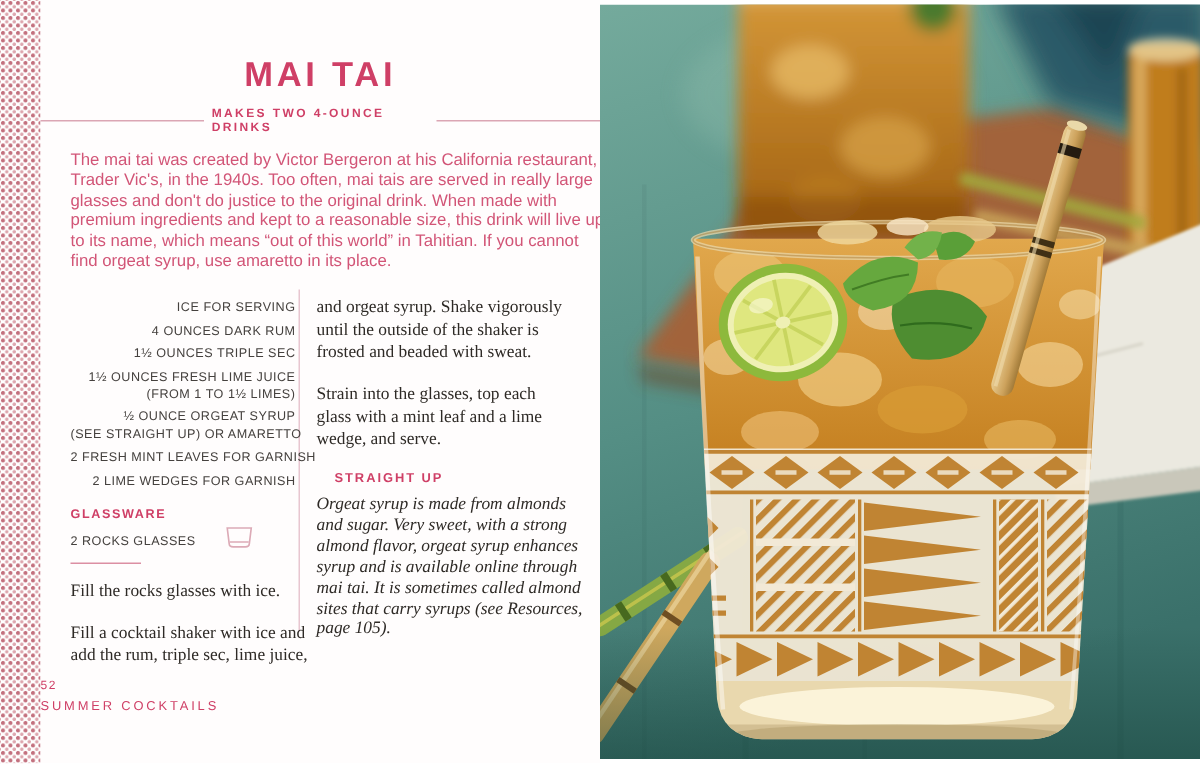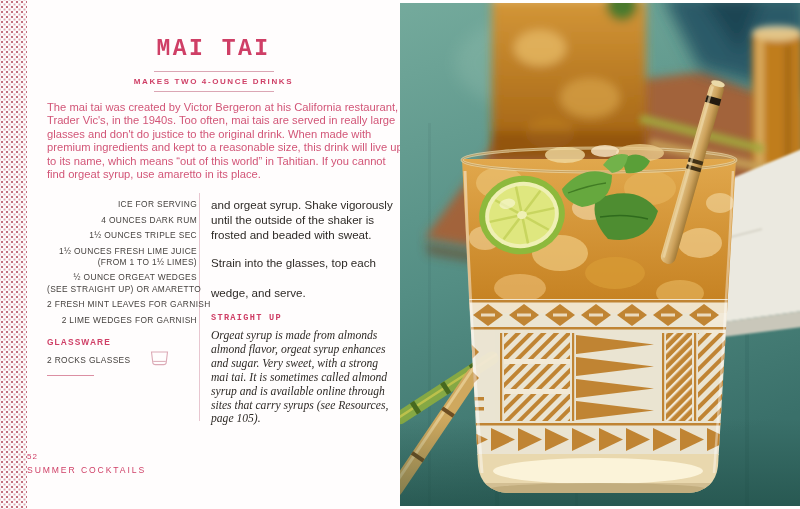--- a/index.html
+++ b/index.html
@@ -6,41 +6,41 @@
   .canvas{position:relative;width:800px;height:509px;background:#ffffff;overflow:hidden;
           font-family:"Liberation Sans",sans-serif;}
   
   .dots{position:absolute;left:0;top:0;width:27px;height:509px;
         background-image:radial-gradient(circle at 2px 2px,#c3707e 1.1px,rgba(0,0,0,0) 1.6px),
                          radial-gradient(circle at 2px 2px,#dda6ae .9px,rgba(0,0,0,0) 1.4px);
         background-size:5px 5px,5px 5px;background-position:0 0,2.5px 2.5px;}
   
   .page{position:absolute;left:27px;top:0;width:373px;height:509px;background:#fffdfd;}
   .title{position:absolute;top:36px;left:0;width:100%;text-align:center;
-         font-family:Liberation Mono, monospace;font-weight:bold;font-size:23px;
+         font-family:Liberation Sans, sans-serif;font-weight:bold;font-size:23px;
          letter-spacing:2.5px;color:#cf3f66;}
-  .yield{position:absolute;top:71px;left:0;width:100%;display:flex;flex-direction:column;
+  .yield{position:absolute;top:71px;left:0;width:100%;display:flex;
          align-items:center;gap:5px;}
   .yield .rule{width:120px;height:1px;background:#dba6b4;}
   .yield .txt{font-size:8px;font-weight:bold;letter-spacing:1.6px;color:#cf3f66;}
   .intro{position:absolute;top:101px;left:20px;width:348px;font-size:11.2px;
          line-height:13.4px;color:#d25577;}
   .col1{position:absolute;left:20px;top:199px;width:150px;}
   .col2{position:absolute;left:184px;top:197px;width:172px;}
   .divider{position:absolute;left:172px;top:193px;width:1px;height:228px;background:#e8c6d0;}
   .ing-item{margin-bottom:4.5px;font-size:8.4px;letter-spacing:.35px;color:#45413e;
             line-height:1.32;text-align:right;}
   .gl-label{margin-top:11px;font-size:8.4px;font-weight:bold;letter-spacing:1.1px;
             color:#cf3f66;margin-bottom:4px;}
   .gl-row{display:flex;align-items:flex-end;gap:20px;}
   .gl-val{font-size:8.4px;letter-spacing:.35px;color:#45413e;line-height:1.3;}
   .gl-rule{width:47px;height:1px;background:#dc8fa3;margin:9px 0 10px;}
-  .serif{font-family:Liberation Sans, sans-serif;font-size:11.6px;line-height:15px;color:#2e2a26;}
+  .serif{font-family:Liberation Serif, serif;font-size:11.6px;line-height:15px;color:#2e2a26;}
   .serif p{margin:0 0 13px 0;}
-  .su-label{margin:2px 0 6px 0;font-size:8.6px;font-weight:bold;letter-spacing:1.3px;color:#cf3f66;font-family:Liberation Mono, monospace;}
+  .su-label{margin:2px 0 6px 12px;font-size:8.6px;font-weight:bold;letter-spacing:1.3px;color:#cf3f66;}
   .su-text{font-family:"Liberation Serif",serif;font-style:italic;font-size:11.6px;
            line-height:13.9px;color:#2e2a26;}
   .nowrap{white-space:nowrap;}
   .footer{position:absolute;left:0;top:452px;width:100%;text-align:left;color:#cf3f66;}
   .footer .pg{font-size:8px;letter-spacing:1px;margin-bottom:4px;}
   .footer .chap{font-size:8.6px;letter-spacing:1.9px;}
   
   .photo{position:absolute;left:400px;top:3px;width:400px;height:503px;}
   .photo svg{display:block;}
 </style>
@@ -80,62 +80,71 @@
           <div class="nowrap">4 OUNCES DARK RUM</div>
         </div>
       <div class="ing-item">
           <div class="nowrap">1½ OUNCES TRIPLE SEC</div>
         </div>
       <div class="ing-item">
         <div class="nowrap">1½ OUNCES FRESH LIME JUICE</div>
         <div class="nowrap">(FROM 1 TO 1½ LIMES)</div>
       </div>
       <div class="ing-item">
-        <div class="nowrap">½ OUNCE ORGEAT WEDGES</div>
+        <div class="nowrap">½ OUNCE ORGEAT SYRUP</div>
         <div class="nowrap">(SEE STRAIGHT UP) OR AMARETTO</div>
       </div>
       <div class="ing-item">
           <div class="nowrap">2 FRESH MINT LEAVES FOR GARNISH</div>
         </div>
       <div class="ing-item">
           <div class="nowrap">2 LIME WEDGES FOR GARNISH</div>
         </div>
 
       <div class="gl-label">GLASSWARE</div>
       <div class="gl-row">
         <div class="gl-val">2 ROCKS GLASSES</div>
         <svg width="19" height="15" viewBox="0 0 19 15">
           <path d="M1.5,1 L17.5,1 L16.2,11.6 Q16,13.6 13.6,13.6 L5.4,13.6 Q3,13.6 2.8,11.6 Z" fill="none" stroke="#dcaab6" stroke-width="1.1"></path>
           <path d="M3.2,10.4 L15.8,10.4" stroke="#dcaab6" stroke-width="1"></path>
         </svg>
       </div>
       <div class="gl-rule"></div>
 
+      <div class="serif">
+        <p>
+          <span class="nowrap">Fill the rocks glasses with ice.</span>
+        </p>
+        <p>
+          <span class="nowrap">Fill a cocktail shaker with ice and</span><br>
+          <span class="nowrap">add the rum, triple sec, lime juice,</span>
+        </p>
+      </div>
     </div>
 
     <div class="col2">
       <div class="serif">
         <p>
           <span class="nowrap">and orgeat syrup. Shake vigorously</span><br>
           <span class="nowrap">until the outside of the shaker is</span><br>
           <span class="nowrap">frosted and beaded with sweat.</span>
         </p>
         <p>
           <span class="nowrap">Strain into the glasses, top each</span><br>
-          <br>
+          <span class="nowrap">glass with a mint leaf and a lime</span><br>
           <span class="nowrap">wedge, and serve.</span>
         </p>
       </div>
       <div class="su-label">STRAIGHT UP</div>
       <div class="su-text">
         <div class="nowrap">Orgeat syrup is made from almonds</div>
+        <div class="nowrap">and sugar. Very sweet, with a strong</div>
         <div class="nowrap">almond flavor, orgeat syrup enhances</div>
-        <div class="nowrap">and sugar. Very sweet, with a strong</div>
+        <div class="nowrap">syrup and is available online through</div>
         <div class="nowrap">mai tai. It is sometimes called almond</div>
-        <div class="nowrap">syrup and is available online through</div>
         <div class="nowrap">sites that carry syrups (see Resources,</div>
         <div class="nowrap">page 105).</div>
       </div>
     </div>
 
     <div class="footer">
       <div class="pg">52</div>
       <div class="chap">SUMMER COCKTAILS</div>
     </div>
   </div>

